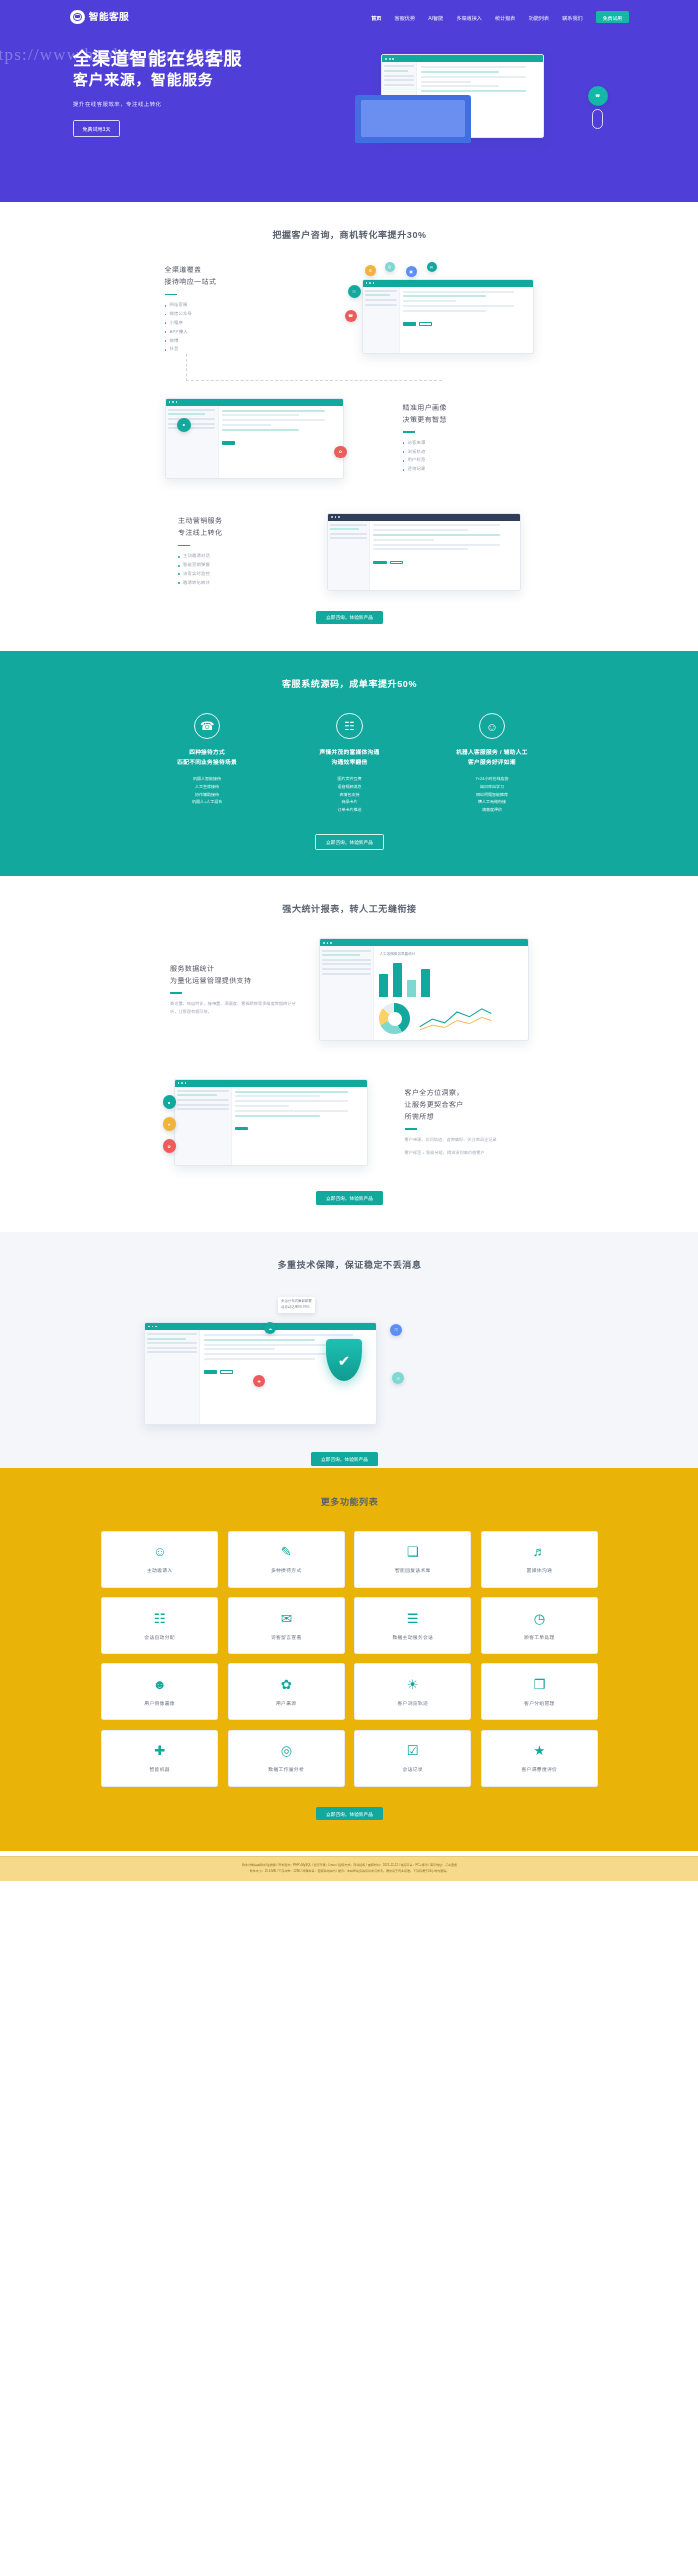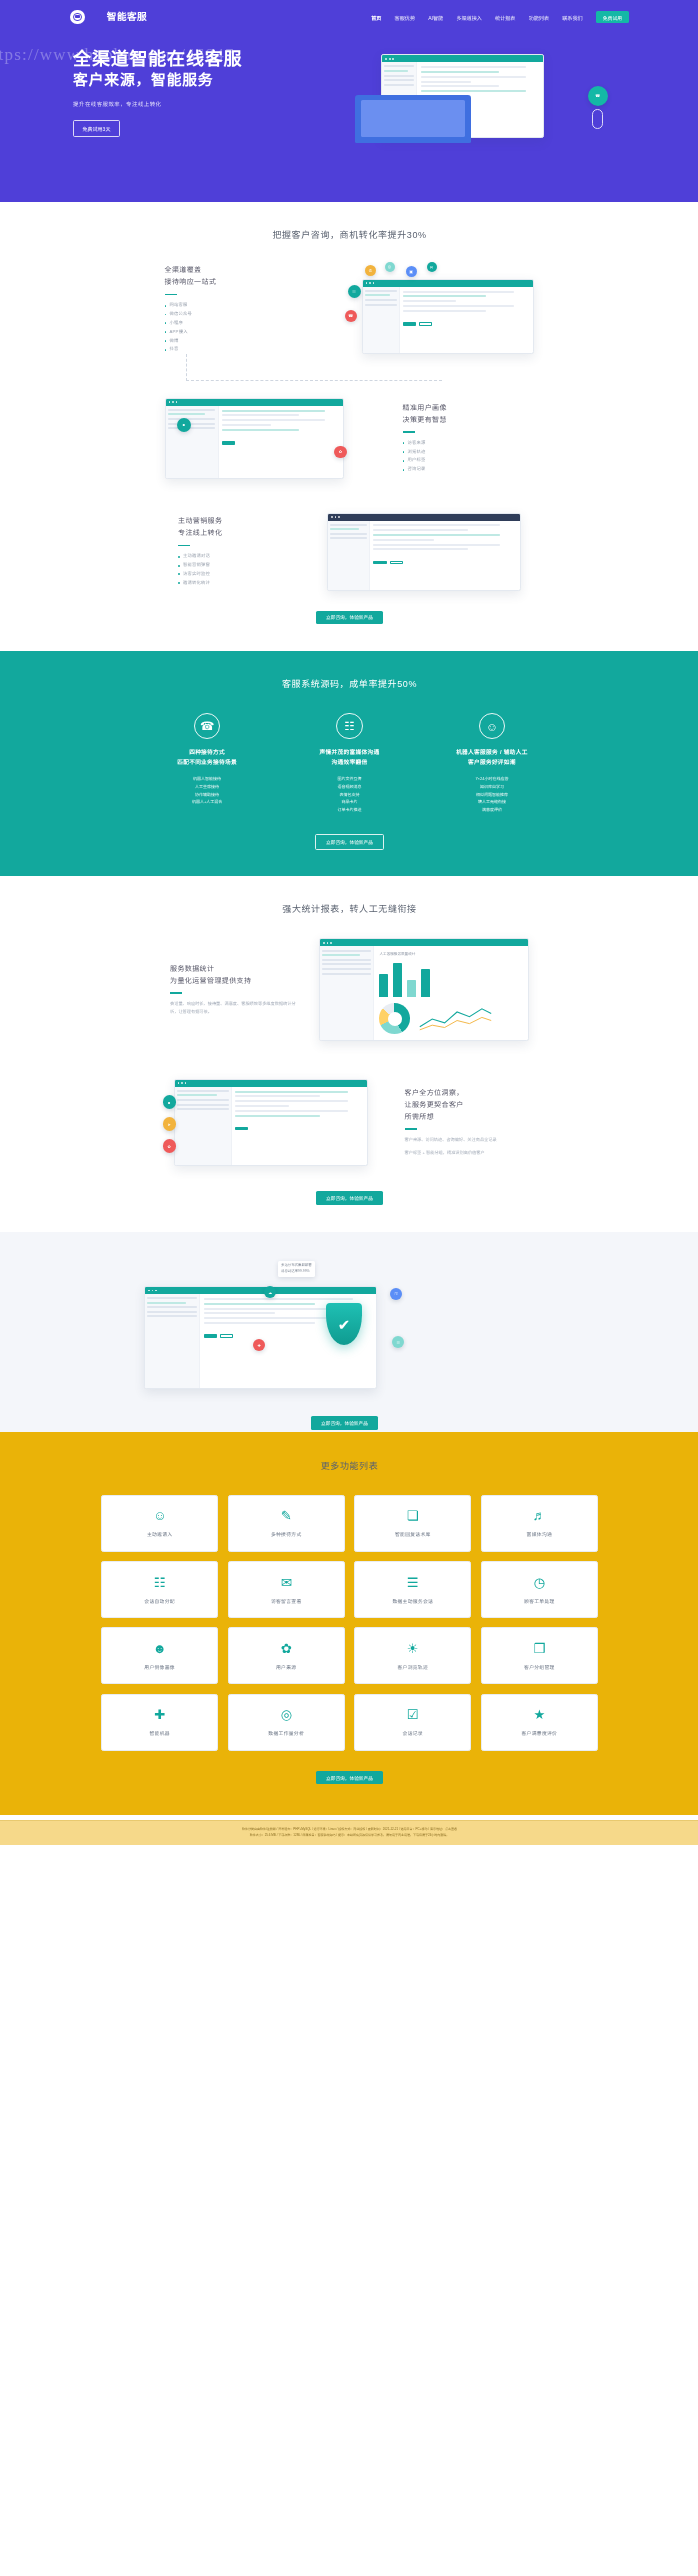--- a/index.html
+++ b/index.html
@@ -2,21 +2,21 @@
 <html lang="zh-CN" style="font-size:12.4px"><head>
 <meta charset="utf-8">
 <style>
   *{margin:0;padding:0;box-sizing:border-box}
   body{width:699px;font-family:"Liberation Sans","DejaVu Sans",sans-serif;background:#fff;overflow-x:hidden}
   .wrap{width:559px;margin:0 auto;position:relative}
 
   
   .hero{background:#4f3fd8;position:relative;overflow:hidden;height:202px}
   .nav{height:34px;display:flex;align-items:center;justify-content:space-between}
-  .brand{display:flex;align-items:center;gap:22px}
+  .brand{display:flex;align-items:center;gap:4px}
   .brand-mark{width:14.8px;height:14.8px;border-radius:50%;background:#fff;position:relative;flex:0 0 auto}
   .brand-mark:before{content:"";position:absolute;inset:3.1px;border:1.2px solid #4f3fd8;border-radius:50%}
   .brand-mark:after{content:"";position:absolute;left:4.7px;top:5.8px;width:5.4px;height:3.1px;background:#4f3fd8;border-radius:0.8px}
   .brand-txt{color:#fff;font-size:9.7px;font-weight:bold;letter-spacing:0.4px;line-height:1.05}
   .menu{display:flex;align-items:center;gap:13.2px}
   .menu a{color:#fff;font-size:5.1px;text-decoration:none;opacity:.93;white-space:nowrap}
   .menu a.on{font-weight:bold;opacity:1}
   .login-btn{background:#14b8a6;color:#fff;font-size:4.8px;padding:2.3px 7px;border-radius:1.6px;border:0;white-space:nowrap}
 
   .hero-inner{display:flex;align-items:flex-start;padding-top:14px}
@@ -24,21 +24,21 @@
   .hero-h1{color:#fff;font-size:18px;font-weight:bold;letter-spacing:0.8px;line-height:1.3;white-space:nowrap}
   .hero-sub{color:#e3dffb;font-size:5.4px;margin-top:9.3px;letter-spacing:0.5px}
   .hero-cta{display:inline-block;margin-top:12.4px;border:0.8px solid rgba(255,255,255,.8);color:#fff;font-size:5px;padding:3.9px 8.5px;border-radius:1.6px;background:transparent}
   .hero-art{position:relative;width:256px;height:132px;margin-left:4.7px;margin-top:1.6px}
 
   
   .wm{position:absolute;left:-17px;top:45px;width:746px;font-family:"Liberation Serif","DejaVu Serif",serif;font-size:17px;color:rgba(255,255,255,.30);letter-spacing:1.2px;white-space:nowrap;pointer-events:none;z-index:6}
 
   
   section{padding:26.4px 0}
-  .sec-title{text-align:center;font-size:9px;color:#5a6270;letter-spacing:0.6px;margin-bottom:23px;font-weight:400}
+  .sec-title{text-align:center;font-size:9px;color:#5a6270;letter-spacing:0.6px;margin-bottom:23px;font-weight:700}
   .sec-title.lt{color:#fff}
   .teal{background:#12a89d}
   .grey{background:#f4f6fa}
 
   .row{display:flex;align-items:center;justify-content:center;gap:17px}
   .txtblk{width:132px}
   .txtblk.r{text-align:left}
   .t-h{font-size:7px;color:#556;line-height:1.7;letter-spacing:0.4px}
   .t-rule{width:12.4px;height:1.6px;background:#12a89d;margin:5.4px 0 6.2px}
   .t-li{font-size:4.3px;color:#98a0ad;line-height:2.05;letter-spacing:0.2px;display:flex;gap:3.1px;align-items:center}
@@ -402,20 +402,21 @@
         <div class="t-p">客户来源、访问轨迹、咨询偏好、关注商品全记录</div>
         <div class="t-p">客户标签 + 智能分组，精准识别高价值客户</div>
       </div>
     </div>
 
     <button class="cta-mid">立即咨询，体验新产品</button>
   </div>
 </section>
 
 <section class="grey">
+  <div class="sec-title">多重技术保障，保证稳定不丢消息</div>
   <div class="wrap" style="position:relative;height:148px">
     <div class="shot" style="position:absolute;left:74px;top:28px;width:233px;height:103px">
       <div class="shot-bar">
           <i></i>
           <i></i>
           <i></i>
         </div>
       <div class="shot-body">
         <div class="sb-side" style="width:24%">
             <span></span>

